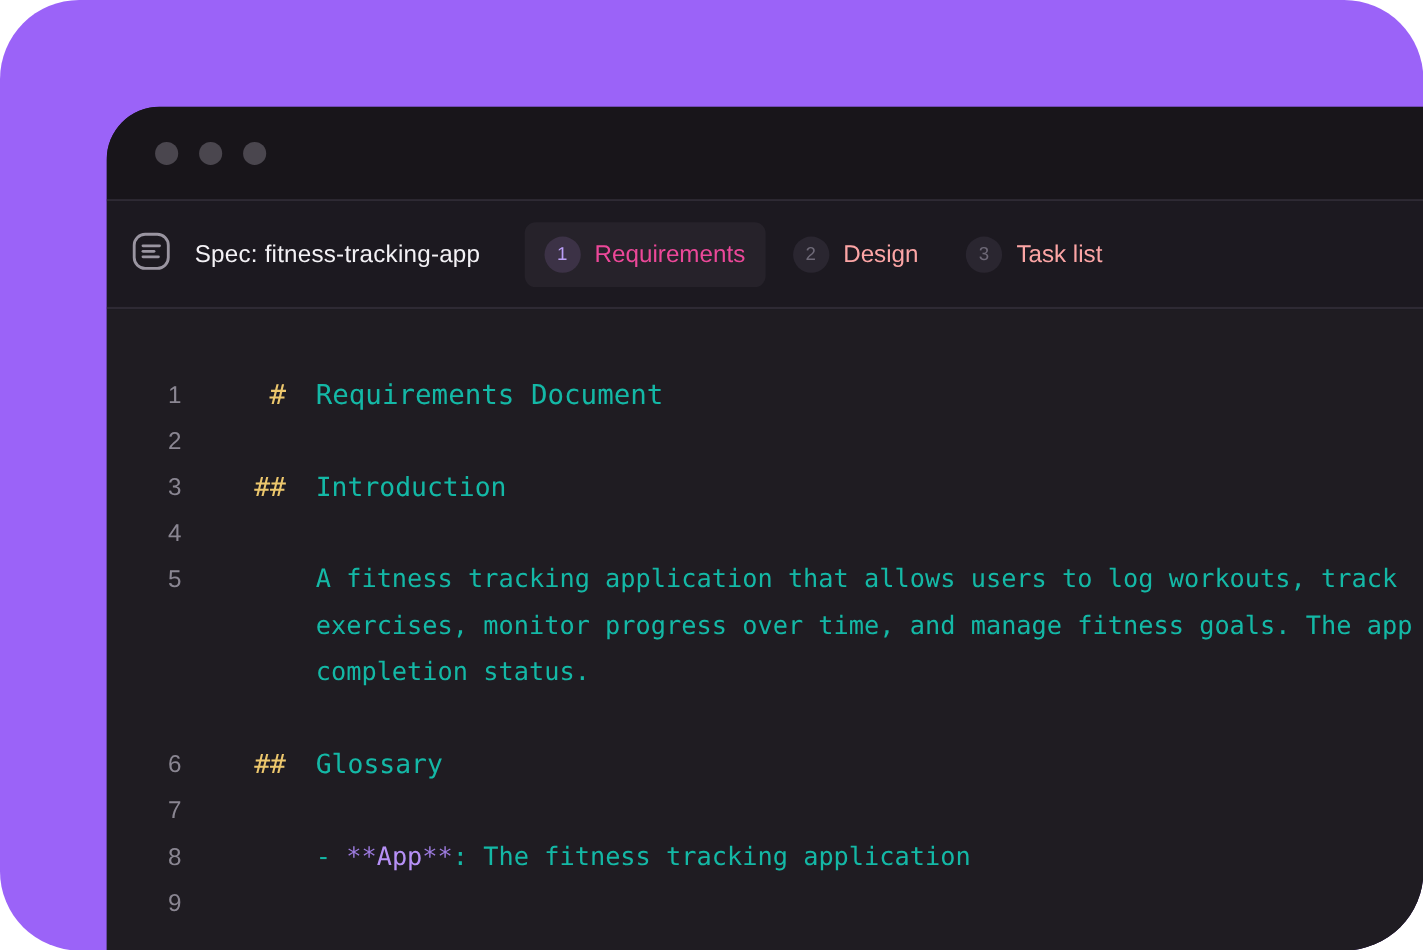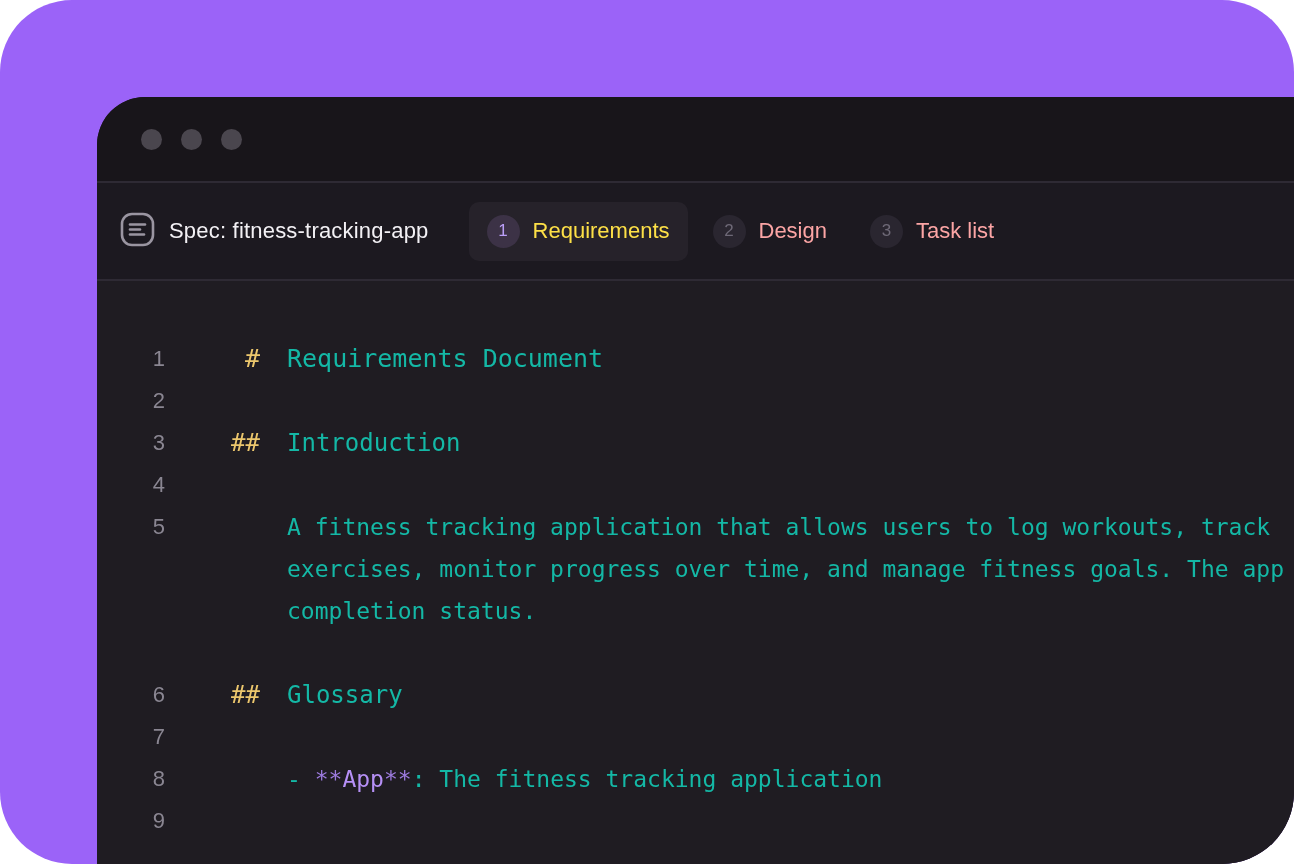--- a/index.html
+++ b/index.html
@@ -18,36 +18,36 @@
     display:flex;align-items:center;padding-left:44px;
     border-bottom:2px solid #2e2a34;box-sizing:border-box;
   }
   .dot{width:21px;height:21px;border-radius:50%;background:#4a464e;margin-right:19px;}
   .header{
     height:98px;background:#1c1920;flex:0 0 auto;
     display:flex;align-items:center;padding-left:23px;
     border-bottom:2px solid #2e2a34;box-sizing:border-box;
   }
   .doc-icon{flex:0 0 auto;}
-  .spec-title{color:#f3f1f5;font-size:22px;margin-left:14px;letter-spacing:.2px;}
+  .spec-title{color:#f3f1f5;font-size:22px;margin-left:22px;letter-spacing:.2px;}
   .tabs{display:flex;align-items:center;gap:7px;margin-left:40px;}
   .tab{
     display:flex;align-items:center;gap:13px;border-radius:10px;
     padding:13px 18px;background:transparent;border:none;cursor:pointer;
     font-family:inherit;
   }
   .tab.active{background:#26222a;}
   .tab-num{
     width:33px;height:33px;border-radius:50%;flex:0 0 auto;
     display:flex;align-items:center;justify-content:center;
     background:#2a2630;color:#6e6977;font-size:17px;
   }
   .tab.active .tab-num{background:#3c3246;color:#bb9ff8;}
   .tab-label{font-size:22px;color:#fca5a5;white-space:nowrap;}
-  .tab.active .tab-label{color:#fde047;}
+  .tab.active .tab-label{color:#ec4899;}
   .editor{
     flex:1 1 auto;background:#1f1c22;overflow:hidden;
     padding-top:57px;
     font-family:"DejaVu Sans Mono",monospace;font-size:23px;color:#edebef;
   }
   .row{
     display:grid;grid-template-columns:68px 95px 1fr;
     height:42px;line-height:42px;white-space:pre;
   }
   .ln{

